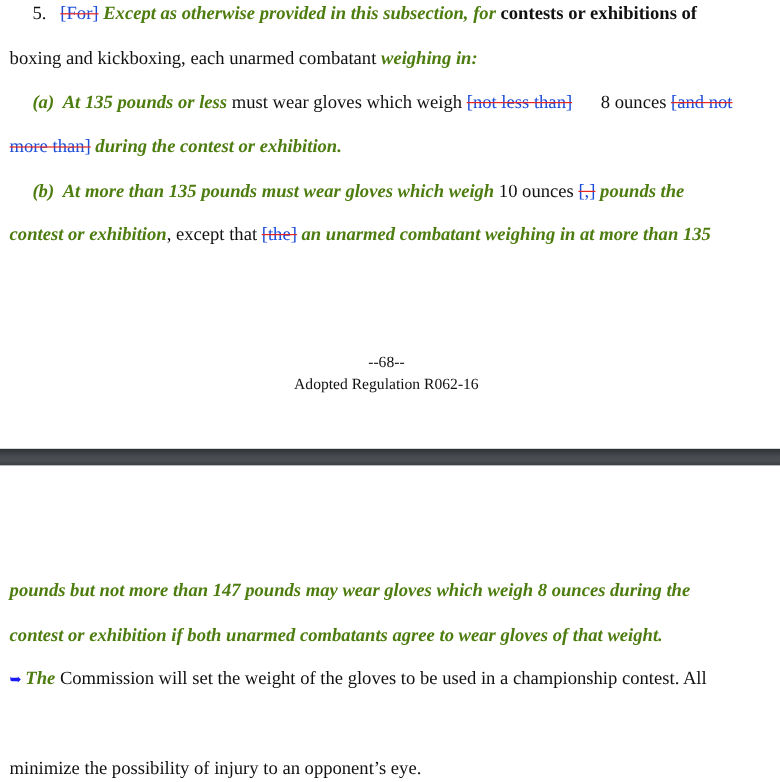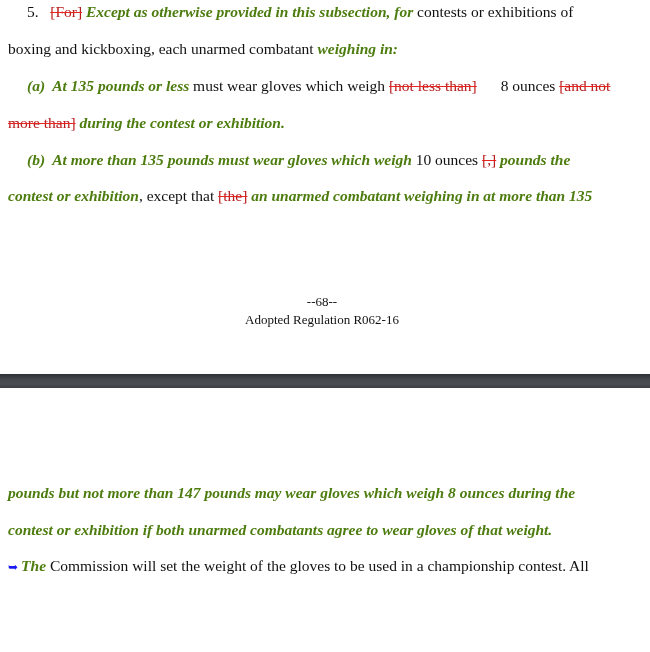--- a/index.html
+++ b/index.html
@@ -30,21 +30,21 @@
       white-space: nowrap;
       line-height: 20px;
       height: 20px;
     }
     .ins {
       color: #4d7c0f;
       font-style: italic;
       font-weight: bold;
     }
     .del {
-      color: #b91c1c;
+      color: #1d4ed8;
       text-decoration: line-through;
       text-decoration-color: #e8251f;
     }
     .plain { color: #111111; }
     .footer {
       position: absolute;
       left: 0;
       width: 650px;
       text-align: center;
       font-size: 13px;
@@ -67,21 +67,21 @@
       font-weight: bold;
       margin-right: 3px;
     }
   </style>
 </head>
 <body>
 
 <div class="page page-top">
 
   <div class="line" style="top:2px; left:27px;">
-    <span class="plain" style="white-space:pre;">5.   </span><span class="del">[For]</span><span class="plain" style="white-space:pre;"> </span><span class="ins">Except as otherwise provided in this subsection, for</span><span class="plain" style="white-space:pre;"> contests or exhibitions of</span>
+    <span class="plain" style="white-space:pre;">5.   </span><span class="del">[For]</span><span class="plain" style="white-space:pre;"> </span><span class="ins">Except as otherwise provided in this subsection, for</span><span class="plain" style="white-space:pre;font-weight:bold;"> contests or exhibitions of</span>
   </div>
 
   <div class="line" style="top:39px; left:8px;">
     <span class="plain" style="white-space:pre;">boxing and kickboxing, each unarmed combatant </span><span class="ins">weighing in:</span>
   </div>
 
   <div class="line" style="top:76px; left:27px;">
     <span class="ins" style="white-space:pre;">(a)  At 135 pounds or less</span><span class="plain" style="white-space:pre;"> must wear gloves which weigh </span><span class="del">[not less than]</span><span class="plain" style="white-space:pre;padding-left:20px;"> 8 ounces </span><span class="del">[and not</span>
   </div>
 
@@ -113,13 +113,16 @@
 
   <div class="line" style="top:132px; left:8px;">
     <span class="ins">contest or exhibition if both unarmed combatants agree to wear gloves of that weight.</span>
   </div>
 
   <div class="line" style="top:168px; left:8px;">
     <span class="arrow">➥</span><span class="ins">The</span><span class="plain" style="white-space:pre;"> Commission will set the weight of the gloves to be used in a championship contest. All</span>
   </div>
 
 
+  <div class="line" style="top:243px; left:8px;">
+    <span class="plain">minimize the possibility of injury to an opponent’s eye.</span>
+  </div>
 </div>
 
 </body></html>

